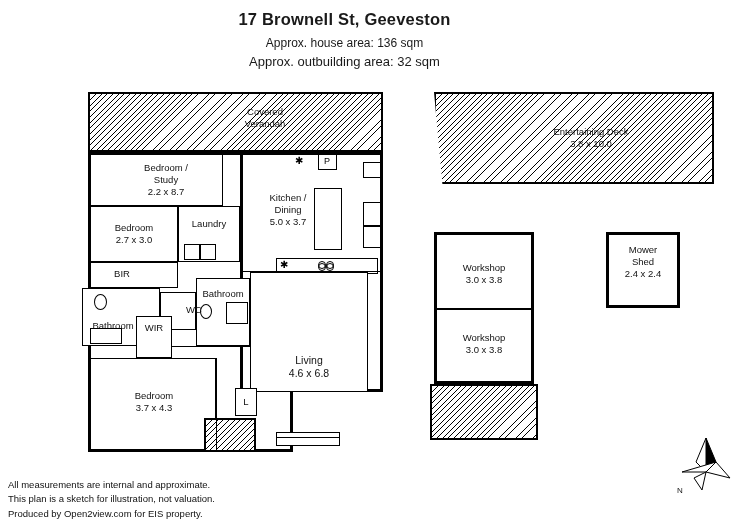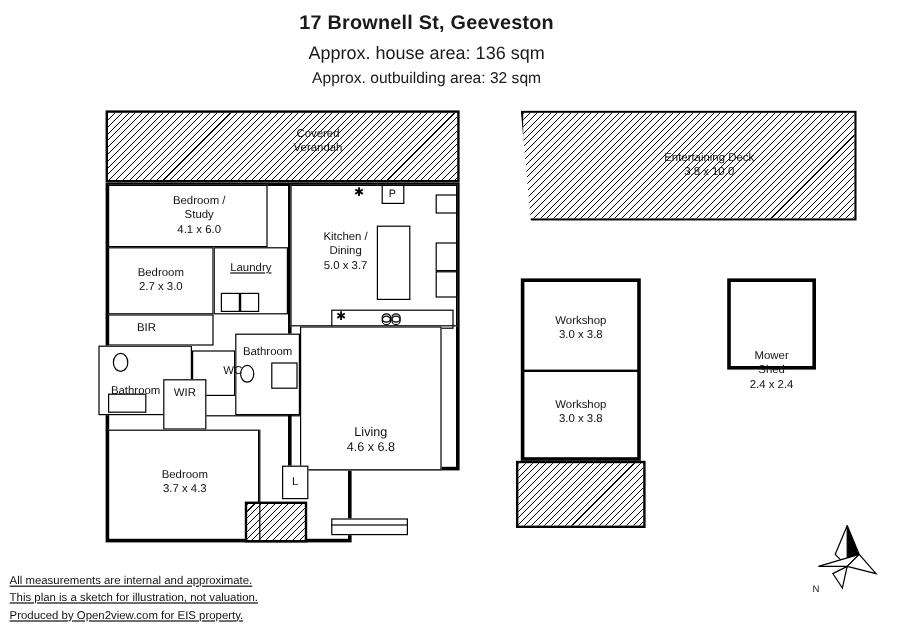--- a/index.html
+++ b/index.html
@@ -6,40 +6,40 @@
   body{
     width:750px;height:530px;
     background:#ffffff;
     font-family:"Liberation Sans", sans-serif;
     color:#1a1a1a;
     position:relative;
     overflow:hidden;
   }
   .abs{position:absolute;}
   
-  #title-block{left:11px;top:10px;width:689px;text-align:center;}
+  #title-block{left:0;top:10px;width:689px;text-align:center;}
   #title-block .t1{font-size:16.5px;font-weight:bold;letter-spacing:.2px;}
-  #title-block .t2{font-size:15px;margin-top:7px;}
+  #title-block .t2{font-size:12px;margin-top:7px;}
   #title-block .t3{font-size:13px;margin-top:4px;}
   .room{border:1px solid #000;box-sizing:border-box;background:#fff;}
   .thick{border:3px solid #000;box-sizing:border-box;background:#fff;}
   .hatch{
     background-image:repeating-linear-gradient(135deg,#000 0px,#000 0.6px,#ffffff 0.6px,#ffffff 4px);
   }
   .label{
     position:absolute;text-align:center;line-height:1.25;
     font-size:9.5px;color:#111;
   }
   .label .nm{font-size:9.5px;}
   .label .dim{font-size:9.5px;}
   .label.big .nm{font-size:10.5px;margin-top:20px;}
   .label.big .dim{font-size:10.5px;}
 
   
-  #footer{left:8px;top:478px;font-size:9.5px;line-height:1.5;color:#111;text-decoration:underline;}
+  #footer{left:8px;top:478px;font-size:9.5px;line-height:1.5;color:#111;}
 
   
   #compass{left:672px;top:428px;width:64px;height:70px;}
   .cmp-n{position:absolute;left:5px;top:58px;font-size:8px;}
 
   
   .ln{position:absolute;background:#000;}
   .crc{position:absolute;border:1px solid #000;border-radius:50%;}
   .sq{position:absolute;border:1px solid #000;}
   .glyph{position:absolute;font-size:8px;line-height:1;color:#000;}
@@ -61,31 +61,31 @@
     <div class="nm">Verandah</div>
   </div>
 
   <div class="abs thick" style="left:8px;top:60px;width:205px;height:300px;"></div>
   <div class="abs thick" style="left:160px;top:60px;width:143px;height:240px;"></div>
 
   <div class="abs room" style="left:10px;top:62px;width:133px;height:52px;"></div>
   <div class="label" style="left:40px;top:70px;width:92px;">
     <div class="nm">Bedroom /</div>
     <div class="nm">Study</div>
-    <div class="dim">4.1 x 6.0</div>
+    <div class="dim">2.2 x 8.7</div>
   </div>
 
   <div class="abs room" style="left:10px;top:114px;width:88px;height:56px;"></div>
   <div class="label" style="left:12px;top:130px;width:84px;">
     <div class="nm">Bedroom</div>
     <div class="dim">2.7 x 3.0</div>
   </div>
 
   <div class="abs room" style="left:98px;top:114px;width:62px;height:56px;"></div>
-  <div class="label" style="left:100px;top:126px;width:58px;text-decoration:underline;">
+  <div class="label" style="left:100px;top:126px;width:58px;">
     <div class="nm">Laundry</div>
   </div>
   <div class="sq" style="left:104px;top:152px;width:14px;height:14px;"></div>
   <div class="sq" style="left:120px;top:152px;width:14px;height:14px;"></div>
 
   <div class="abs room" style="left:162px;top:62px;width:139px;height:118px;"></div>
   <div class="label" style="left:172px;top:100px;width:72px;">
     <div class="nm">Kitchen /</div>
     <div class="nm">Dining</div>
     <div class="dim">5.0 x 3.7</div>
@@ -178,21 +178,21 @@
   <div class="dim">3.0 x 3.8</div>
 </div>
 <div class="label" style="left:444px;top:332px;width:80px;">
   <div class="nm">Workshop</div>
   <div class="dim">3.0 x 3.8</div>
 </div>
 
 <div class="abs hatch" style="left:430px;top:384px;width:108px;height:56px;border:2px solid #000;box-sizing:border-box;"></div>
 
 <div class="abs thick" style="left:606px;top:232px;width:74px;height:76px;"></div>
-<div class="label" style="left:608px;top:244px;width:70px;margin-top:47px;">
+<div class="label" style="left:608px;top:244px;width:70px;">
   <div class="nm">Mower</div>
   <div class="nm">Shed</div>
   <div class="dim">2.4 x 2.4</div>
 </div>
 
 <div id="compass" class="abs">
   <svg width="64" height="70" viewBox="0 0 64 70">
     <g stroke="#000" stroke-width="1" fill="none">
       <path d="M34 10 L44 34 L34 44 Z" fill="#000"></path>
       <path d="M34 10 L24 34 L34 44 Z" fill="#fff"></path>

